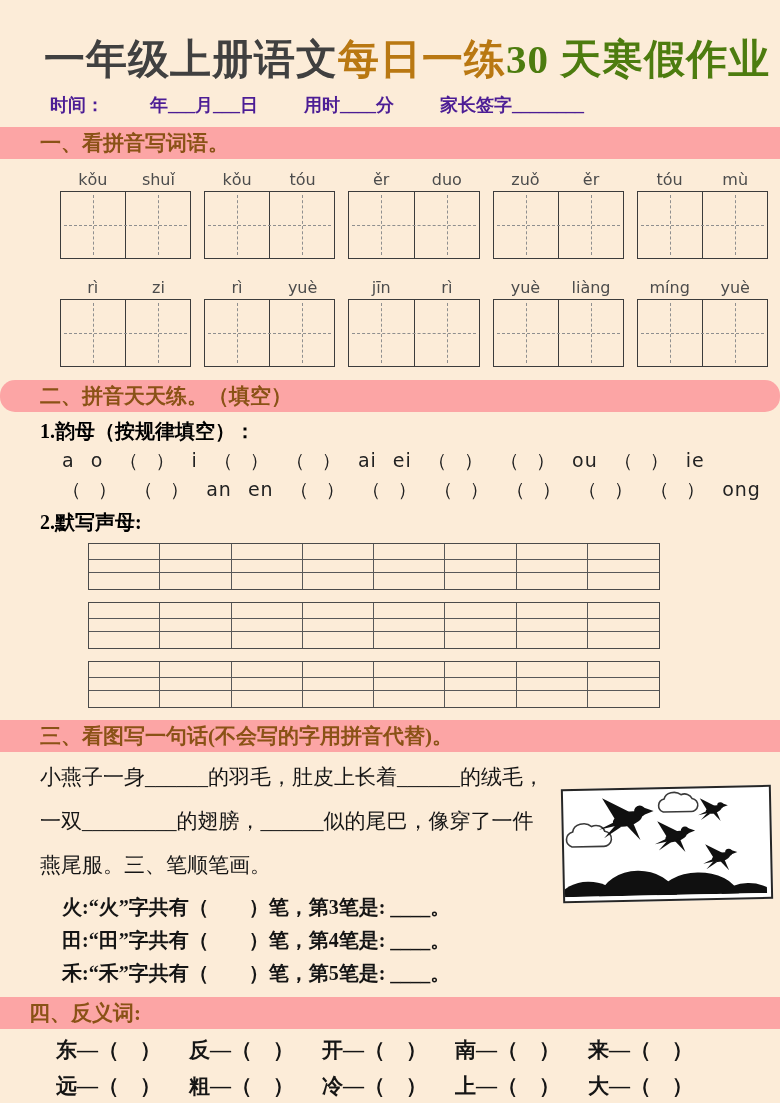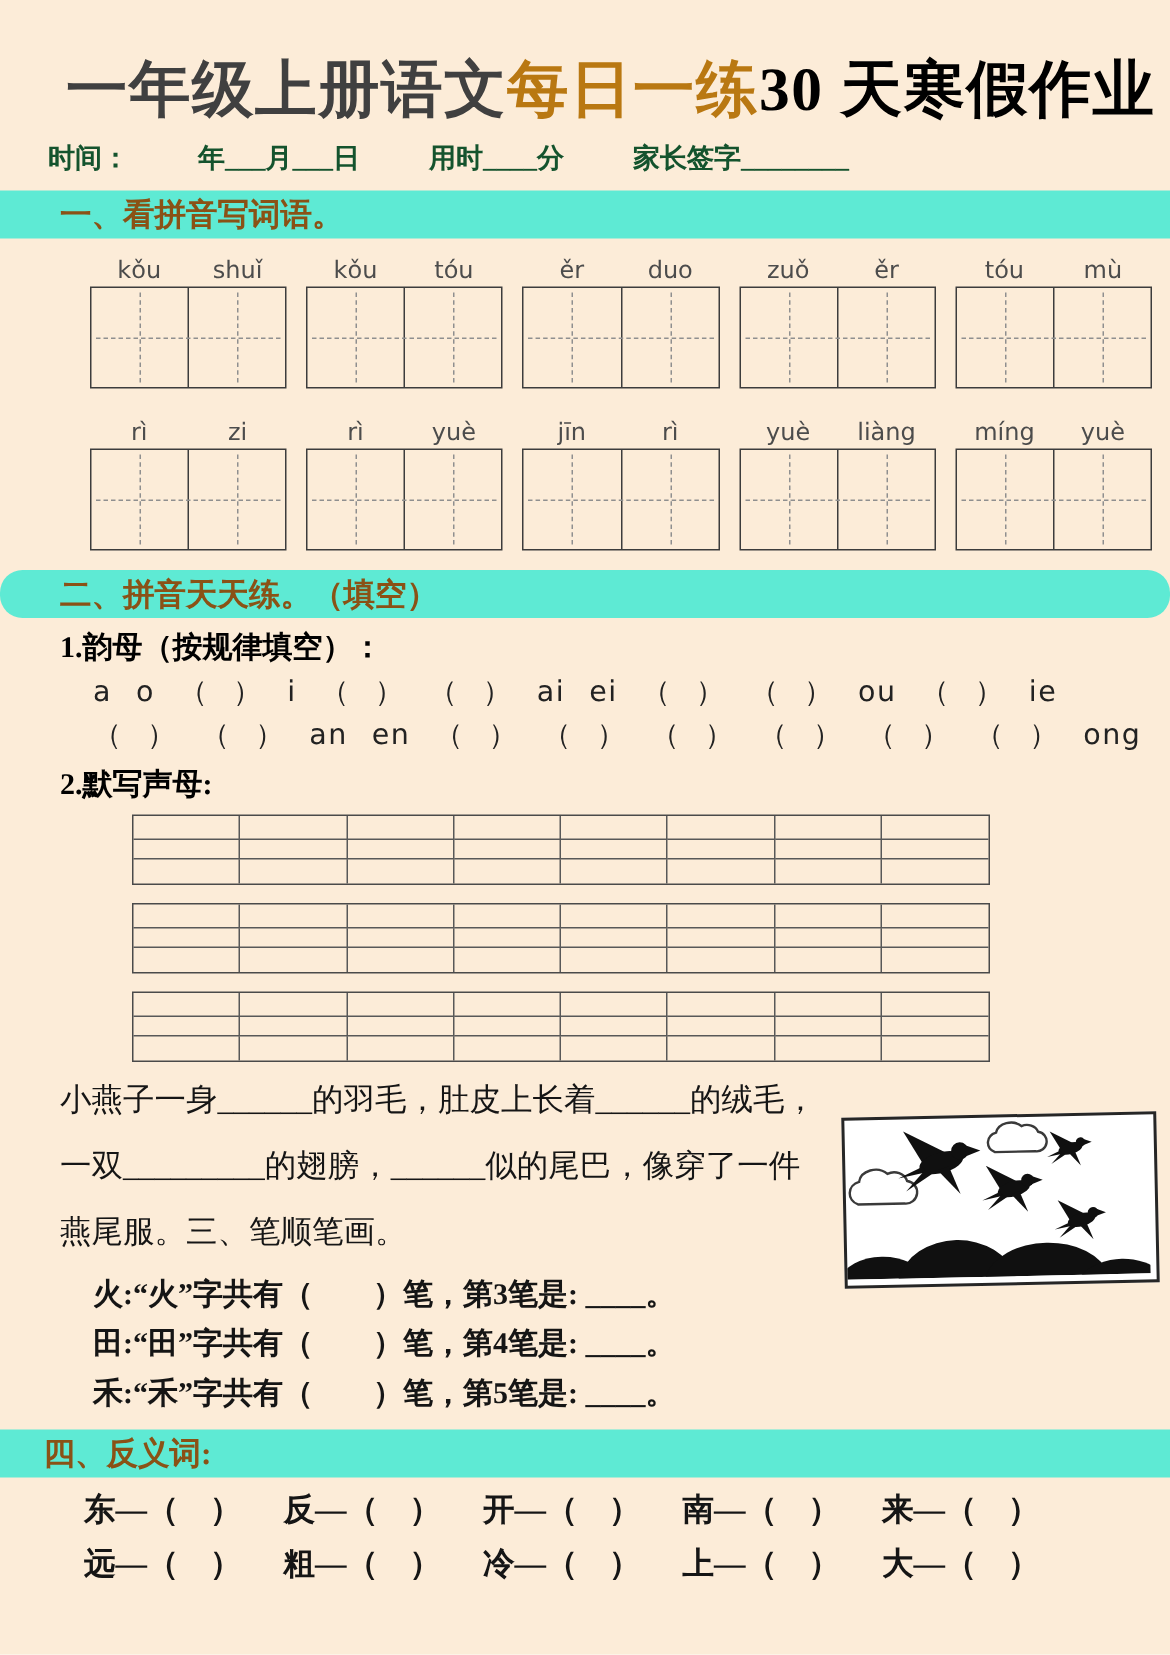--- a/index.html
+++ b/index.html
@@ -12,30 +12,30 @@
     color:#151515;
   }
   
   .title{
     margin:36px 0 0 44px;
     font-size:41px;font-weight:900;letter-spacing:1px;
     white-space:nowrap;line-height:1.15;
   }
   .t-black{color:#404040;}
   .t-gold{color:#b97812;}
-  .t-red{color:#000000;}
+  .t-red{color:#4d7c0f;}
   
   .info-row{
-    margin:10px 0 0 32px;
-    font-size:18px;font-weight:bold;color:#14532d;
+    margin:10px 0 0 50px;
+    font-size:18px;font-weight:bold;color:#4c1d95;
     display:flex;gap:46px;white-space:nowrap;
   }
   
   .band{
-    background:#5eead4;
+    background:#fca5a5;
     padding:3px 0 3px 40px;
     font-size:21px;font-weight:bold;color:#8a5216;
     line-height:26px;
   }
   .band.m-top{margin-top:10px;}
   
   .pinyin-row{display:flex;padding:0 12px 0 60px;gap:13px;margin-top:6px;}
   .word-block{width:152px;}
   .labels{display:flex;height:24px;align-items:flex-end;margin-bottom:2px;}
   .labels span{
@@ -306,20 +306,21 @@
         <div class="sm-cell last-row"></div>
         <div class="sm-cell last-row"></div>
         <div class="sm-cell last-row"></div>
         <div class="sm-cell last-row"></div>
         <div class="sm-cell last-row"></div>
         <div class="sm-cell last-row"></div>
         <div class="sm-cell last-col last-row"></div>
       </div>
     </div>
 
+  <div class="band" style="margin-top:12px;">三、看图写一句话(不会写的字用拼音代替)。</div>
   <div class="s3-wrap">
     <div class="sentence">小燕子一身______的羽毛，肚皮上长着______的绒毛，</div>
     <div class="sentence">一双_________的翅膀，______似的尾巴，像穿了一件</div>
     <div class="sentence">燕尾服。三、笔顺笔画。</div>
     <div class="stroke-line" style="margin-top:12px;">火:“火”字共有（　　）笔，第3笔是: ____。</div>
     <div class="stroke-line">田:“田”字共有（　　）笔，第4笔是: ____。</div>
     <div class="stroke-line">禾:“禾”字共有（　　）笔，第5笔是: ____。</div>
 
     <div class="illustration-box">
       <svg width="202" height="106" viewBox="0 0 202 106">

